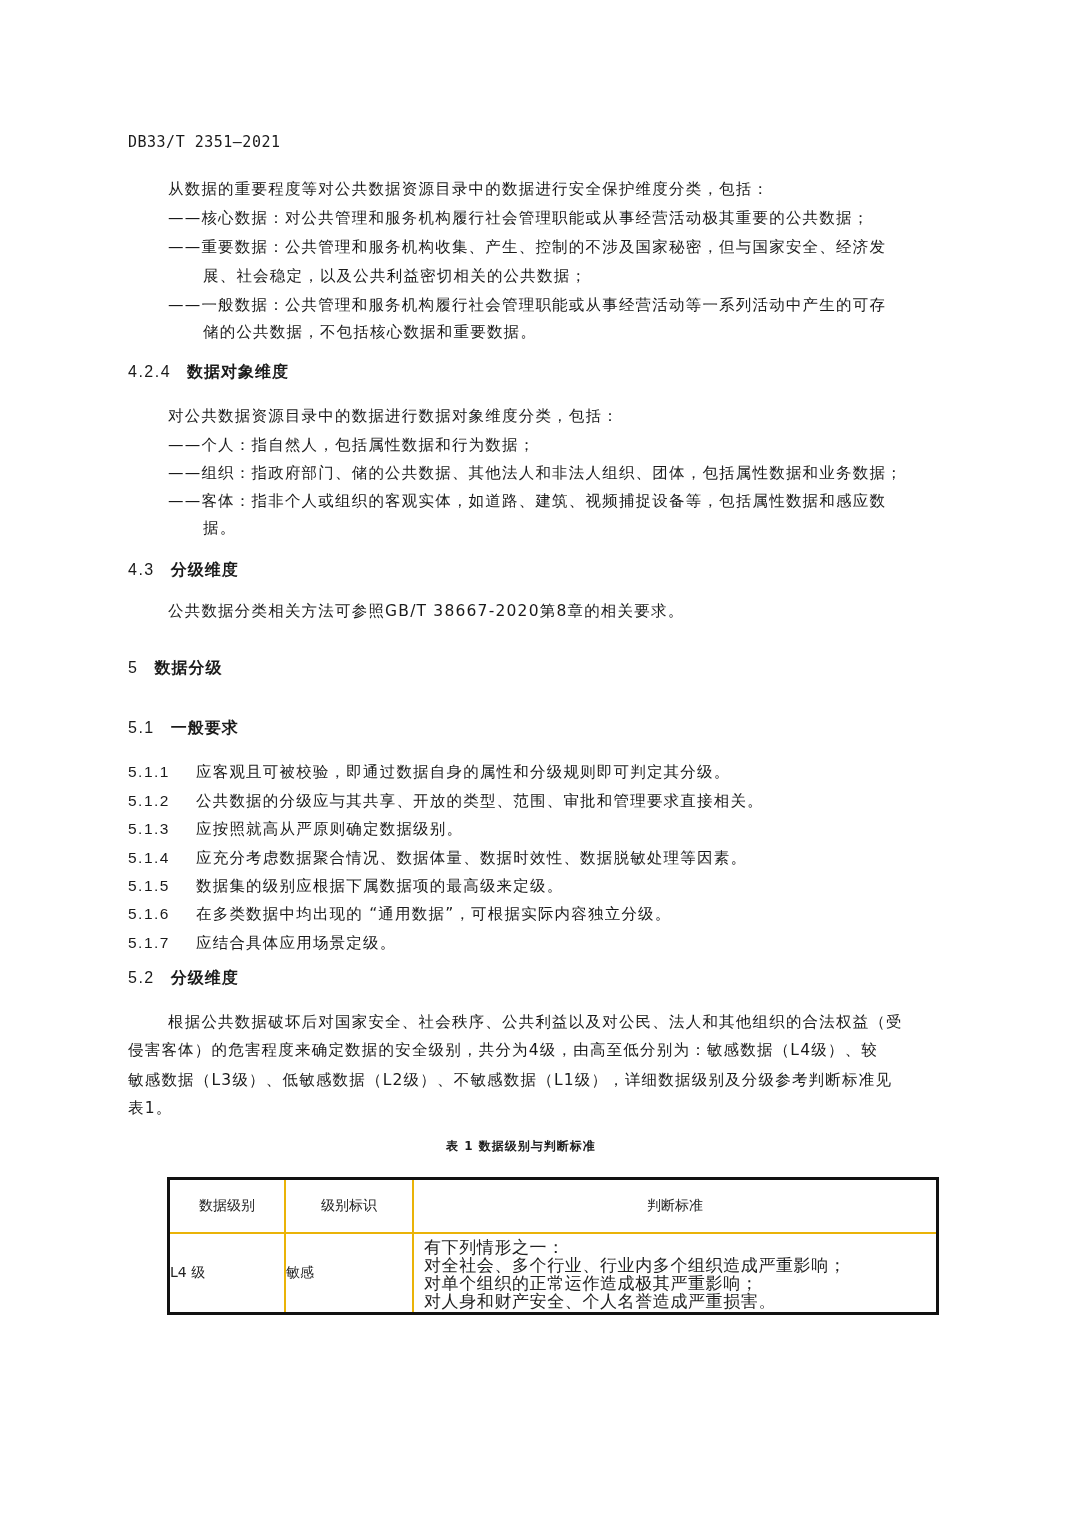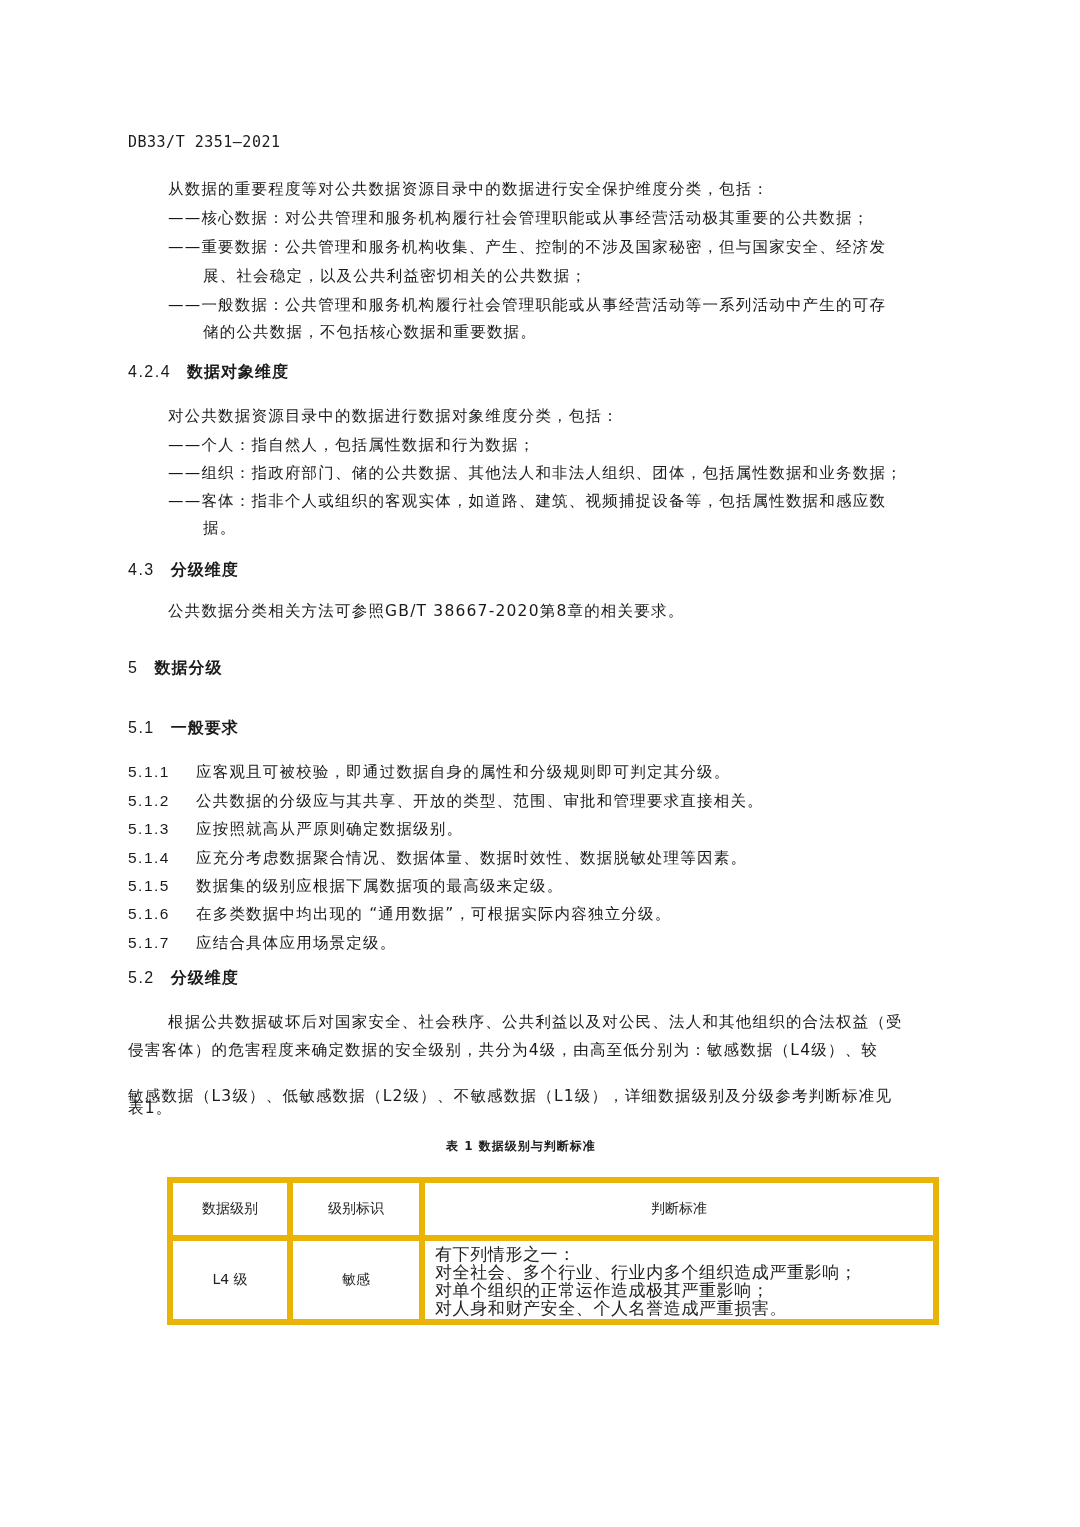--- a/index.html
+++ b/index.html
@@ -14,26 +14,26 @@
   .h { font-size: 16px; font-weight: bold; letter-spacing: 1px; }
   .h .num { font-weight: normal; font-family: "Liberation Sans", sans-serif; letter-spacing: 1.5px; margin-right: 16px; text-align: center; }
   .clause .num { font-family: "Liberation Sans", sans-serif; letter-spacing: 1.5px; margin-right: 14px; display:inline-block; width: 54px; }
   .caption { font-size: 12px; font-weight: bold; letter-spacing: 1px; }
   table.t {
     position: absolute; left: 167px; top: 1177px; width: 772px;
     border-collapse: collapse; border: 3px solid #111;
     font-size: 14px; color: #222;
   }
   table.t td, table.t th {
-    border: 6px solid #eab308; font-weight: normal; padding: 0;
+    border: 2px solid #eab308; font-weight: normal; padding: 0;
   }
   table.t th { height: 52px; text-align: center; }
   .col1 { width: 114px; }
   .col2 { width: 126px; }
-  .c { text-align: center; margin-top: 12px; }
+  .c { text-align: left; margin-top: 12px; }
   .crit { padding: 4px 8px 2px 10px !important; line-height: 18px; font-size: 17px; letter-spacing: 0.6px; }
   .crit div { white-space: nowrap; }
 </style>
 </head>
 <body>
 
 <div class="abs header">DB33/T 2351—2021</div>
 
 <div class="abs p" style="left:168px; top:175px;">从数据的重要程度等对公共数据资源目录中的数据进行安全保护维度分类，包括：</div>
 <div class="abs p" style="left:168px; top:204px;">——核心数据：对公共管理和服务机构履行社会管理职能或从事经营活动极其重要的公共数据；</div>
@@ -69,21 +69,21 @@
 <div class="abs p clause" style="left:128px; top:843px;"><span class="num">5.1.4</span><span>应充分考虑数据聚合情况、数据体量、数据时效性、数据脱敏处理等因素。</span></div>
 <div class="abs p clause" style="left:128px; top:871px;"><span class="num">5.1.5</span><span>数据集的级别应根据下属数据项的最高级来定级。</span></div>
 <div class="abs p clause" style="left:128px; top:899px;"><span class="num">5.1.6</span><span>在多类数据中均出现的 “通用数据”，可根据实际内容独立分级。</span></div>
 <div class="abs p clause" style="left:128px; top:928px;"><span class="num">5.1.7</span><span>应结合具体应用场景定级。</span></div>
 
 <div class="abs h" style="left:128px; top:968px;">
   <span class="num">5.2</span><span>分级维度</span>
 </div>
 <div class="abs p" style="left:168px; top:1008px;">根据公共数据破坏后对国家安全、社会秩序、公共利益以及对公民、法人和其他组织的合法权益（受</div>
 <div class="abs p" style="left:128px; top:1016px;margin-top:20px;">侵害客体）的危害程度来确定数据的安全级别，共分为4级，由高至低分别为：敏感数据（L4级）、较</div>
-<div class="abs p" style="left:128px; top:1066px;margin-top:16px;">敏感数据（L3级）、低敏感数据（L2级）、不敏感数据（L1级），详细数据级别及分级参考判断标准见</div>
+<div class="abs p" style="left:128px; top:1066px;">敏感数据（L3级）、低敏感数据（L2级）、不敏感数据（L1级），详细数据级别及分级参考判断标准见</div>
 <div class="abs p" style="left:128px; top:1094px;">表1。</div>
 
 <div class="abs caption" style="left:446px; top:1138px;">表 1  数据级别与判断标准</div>
 
 <table class="t">
   <thead>
     <tr>
       <th class="col1">数据级别</th>
       <th class="col2">级别标识</th>
       <th>判断标准</th>

